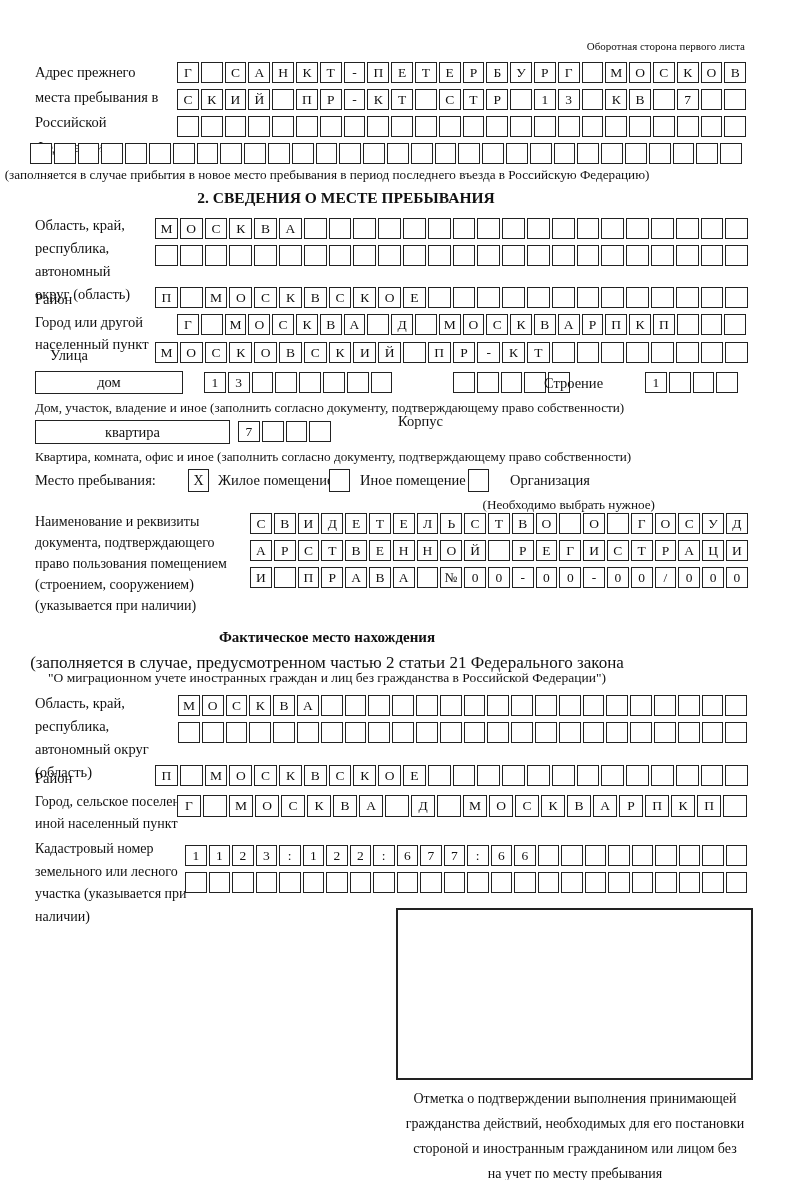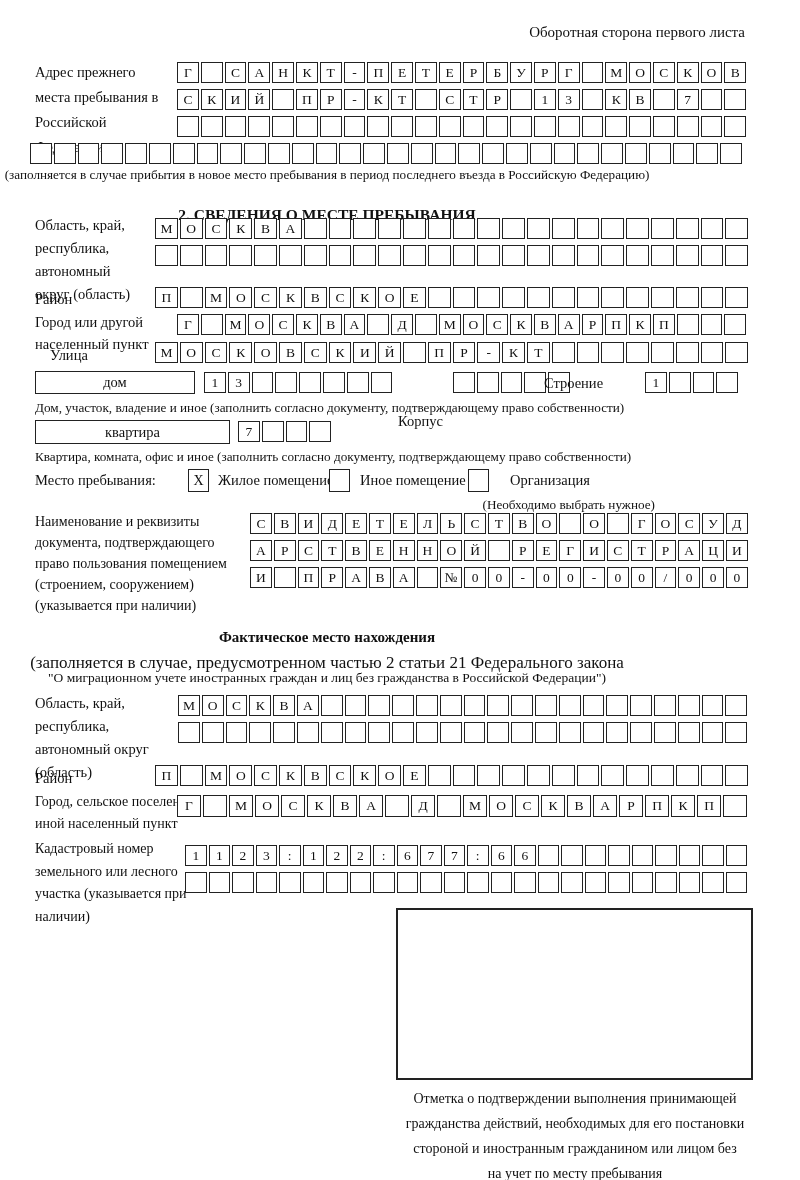--- a/index.html
+++ b/index.html
@@ -36,21 +36,21 @@
     font-size:14px;background:#fff;
   }
   .stamp{
     position:absolute;border:2px solid #222;background:#fff;box-sizing:border-box;
   }
   .stampcap{position:absolute;text-align:center;font-size:14px;line-height:25px;}
 </style>
 </head>
 <body>
 
-<div class="abs" style="top:24px;right:55px;font-size:15px;">Оборотная сторона первого листа</div>
+<div class="abs" style="top:40px;right:55px;font-size:11px;">Оборотная сторона первого листа</div>
 
 <div class="abs label" style="left:35px;top:60px;width:135px;">Адрес прежнего места пребывания в Российской Федерации</div>
 <div class="boxrow" style="left:177px;top:62px;">
     <div class="cell">Г</div>
     <div class="cell"></div>
     <div class="cell">С</div>
     <div class="cell">А</div>
     <div class="cell">Н</div>
     <div class="cell">К</div>
     <div class="cell">Т</div>
@@ -151,21 +151,21 @@
     <div class="cell"></div>
     <div class="cell"></div>
     <div class="cell"></div>
     <div class="cell"></div>
     <div class="cell"></div>
     <div class="cell"></div>
     <div class="cell"></div>
   </div>
 <div class="abs note center" style="top:167px;">(заполняется в случае прибытия в новое место пребывания в период последнего въезда в Российскую Федерацию)</div>
 
-<div class="abs center bold" style="top:206px;font-size:15.5px;">2. СВЕДЕНИЯ О МЕСТЕ ПРЕБЫВАНИЯ</div>
+<div class="abs center bold" style="top:189px;font-size:15.5px;padding-left:19px;">2. СВЕДЕНИЯ О МЕСТЕ ПРЕБЫВАНИЯ</div>
 
 <div class="abs label tight" style="left:35px;top:214px;width:112px;">Область, край, республика, автономный округ (область)</div>
 <div class="boxrow p248" style="left:155px;top:218px;">
     <div class="cell">М</div>
     <div class="cell">О</div>
     <div class="cell">С</div>
     <div class="cell">К</div>
     <div class="cell">В</div>
     <div class="cell">А</div>
     <div class="cell"></div>
@@ -291,21 +291,21 @@
     <div class="cell"></div>
     <div class="cell"></div>
     <div class="cell"></div>
     <div class="cell"></div>
     <div class="cell"></div>
     <div class="cell"></div>
     <div class="cell"></div>
     <div class="cell"></div>
   </div>
 
-<div class="widebox" style="left:35px;top:371px;width:160px;height:23px;">дом</div>
+<div class="widebox" style="left:35px;top:371px;width:148px;height:23px;">дом</div>
 <div class="boxrow" style="left:204px;top:372px;">
     <div class="cell">1</div>
     <div class="cell">3</div>
     <div class="cell"></div>
     <div class="cell"></div>
     <div class="cell"></div>
     <div class="cell"></div>
     <div class="cell"></div>
     <div class="cell"></div>
   </div>

